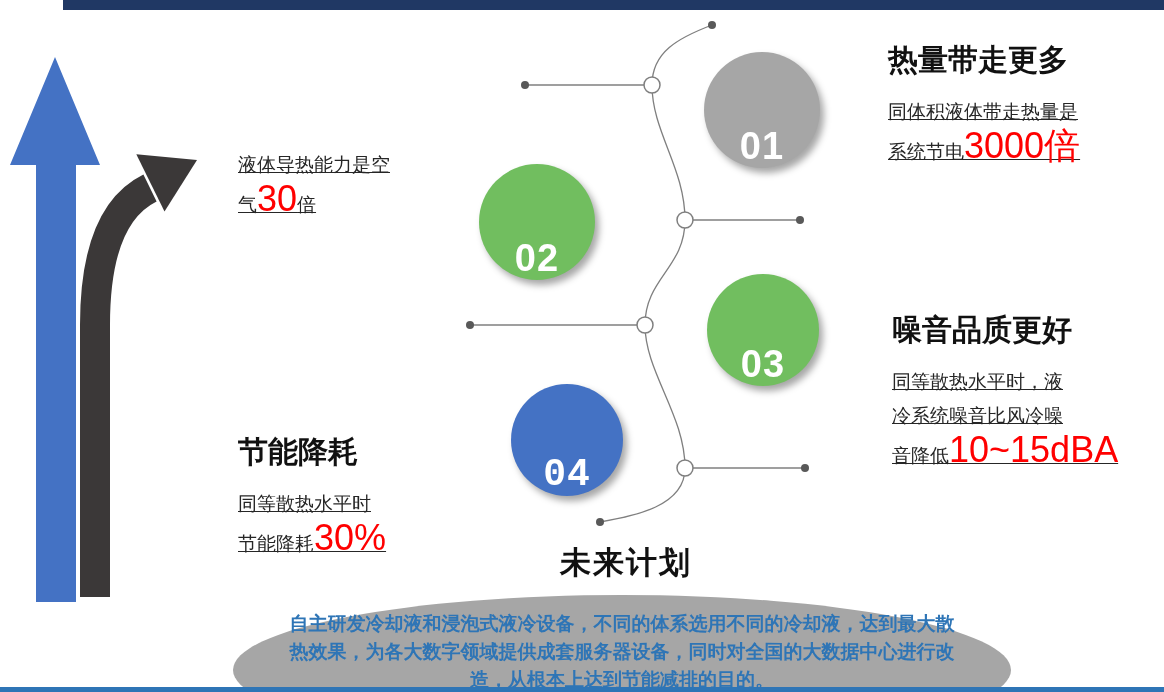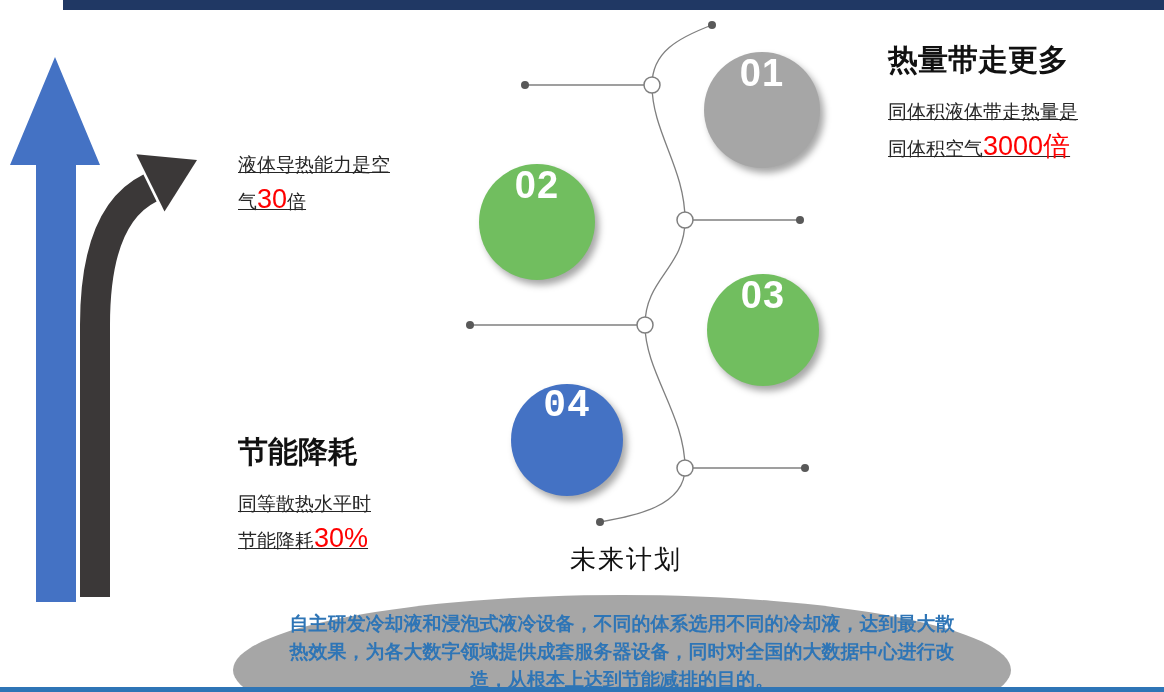--- a/index.html
+++ b/index.html
@@ -1,32 +1,32 @@
 <!DOCTYPE html>
 <html style="--navy: #203864; --accent-blue: #4472C4; --green: #71BE5F; --gray-circle: #A6A6A6; --dark-arrow: #3B3838; --red: #FF0000; --bottom-line: #2E75B6; --ellipse: #A6A6A6; --summary-blue: #2E75B6;"><head>
 <meta charset="utf-8">
 <style>
   html,body{margin:0;padding:0;background:#fff;}
   body{font-family:"Liberation Sans","DejaVu Sans",sans-serif;}
   #slide{position:relative;width:1164px;height:692px;background:#ffffff;overflow:hidden;}
   .abs{position:absolute;}
   #top-bar{position:absolute;left:63px;top:0;width:1101px;height:10px;background:var(--navy);}
   #bottom-line{position:absolute;left:0;bottom:0;width:1164px;height:5px;background:var(--bottom-line);}
-  .circle{position:absolute;border-radius:50%;display:flex;align-items:flex-start;justify-content:center;
+  .circle{position:absolute;border-radius:50%;display:flex;align-items:flex-end;justify-content:center;
           color:#fff;font-weight:bold;font-size:38px;letter-spacing:1px;
           box-shadow:4px 5px 7px rgba(0,0,0,0.35);}
   .c-gray{background:var(--gray-circle);}
   .c-green{background:var(--green);}
   .c-blue{background:var(--accent-blue);font-family:Liberation Mono, monospace;}
   .feature{position:absolute;}
   .feature-title{font-size:30px;font-weight:bold;color:#111;margin-bottom:14px;}
   .feature-text{font-size:19px;color:#262626;line-height:34px;text-decoration:underline;}
-  .hl{color:var(--red);font-size:27px;}
+  .hl{color:var(--red);font-size:36px;}
   #future-title{position:absolute;left:556px;top:542px;width:140px;text-align:center;
-                font-size:26px;font-weight:normal;letter-spacing:2px;color:#111;}
+                font-size:31px;font-weight:bold;letter-spacing:2px;color:#111;}
   #summary{position:absolute;left:233px;top:595px;width:778px;height:150px;
            background:var(--ellipse);border-radius:50%;}
   #summary-text{padding:15px 56px 0 56px;text-align:center;color:var(--summary-blue);
                 font-weight:bold;font-size:19px;line-height:28px;}
 </style>
 </head>
 <body>
 
 <div id="slide">
 
@@ -72,32 +72,38 @@
     <span>03</span>
   </div>
   <div class="circle c-blue" style="left:511px;top:384px;width:112px;height:112px">
     <span>04</span>
   </div>
 
   <div class="feature" style="left:888px;top:40px;width:272px">
     <div class="feature-title">热量带走更多</div>
     <div class="feature-text">
       <span>同体积液体带走热量是</span><br>
-      <span>同体积空气</span><span class="hl">3000倍</span><span></span>
+      <span>系统节电</span><span class="hl">3000倍</span><span></span>
     </div>
   </div>
 
   <div class="feature" style="left:238px;top:148px;width:230px">
     <div class="feature-text">
       <span>液体导热能力是空</span><br>
       <span>气</span><span class="hl">30</span><span>倍</span>
     </div>
   </div>
 
   <div class="feature" style="left:892px;top:310px;width:260px">
+    <div class="feature-title">噪音品质更好</div>
+    <div class="feature-text">
+      <span>同等散热水平时，液</span><br>
+      <span>冷系统噪音比风冷噪</span><br>
+      <span>音降低</span><span class="hl">10~15dBA</span><span></span>
+    </div>
   </div>
 
   <div class="feature" style="left:238px;top:432px;width:230px">
     <div class="feature-title">节能降耗</div>
     <div class="feature-text">
       <span>同等散热水平时</span><br>
       <span>节能降耗</span><span class="hl">30%</span><span></span>
     </div>
   </div>
 

